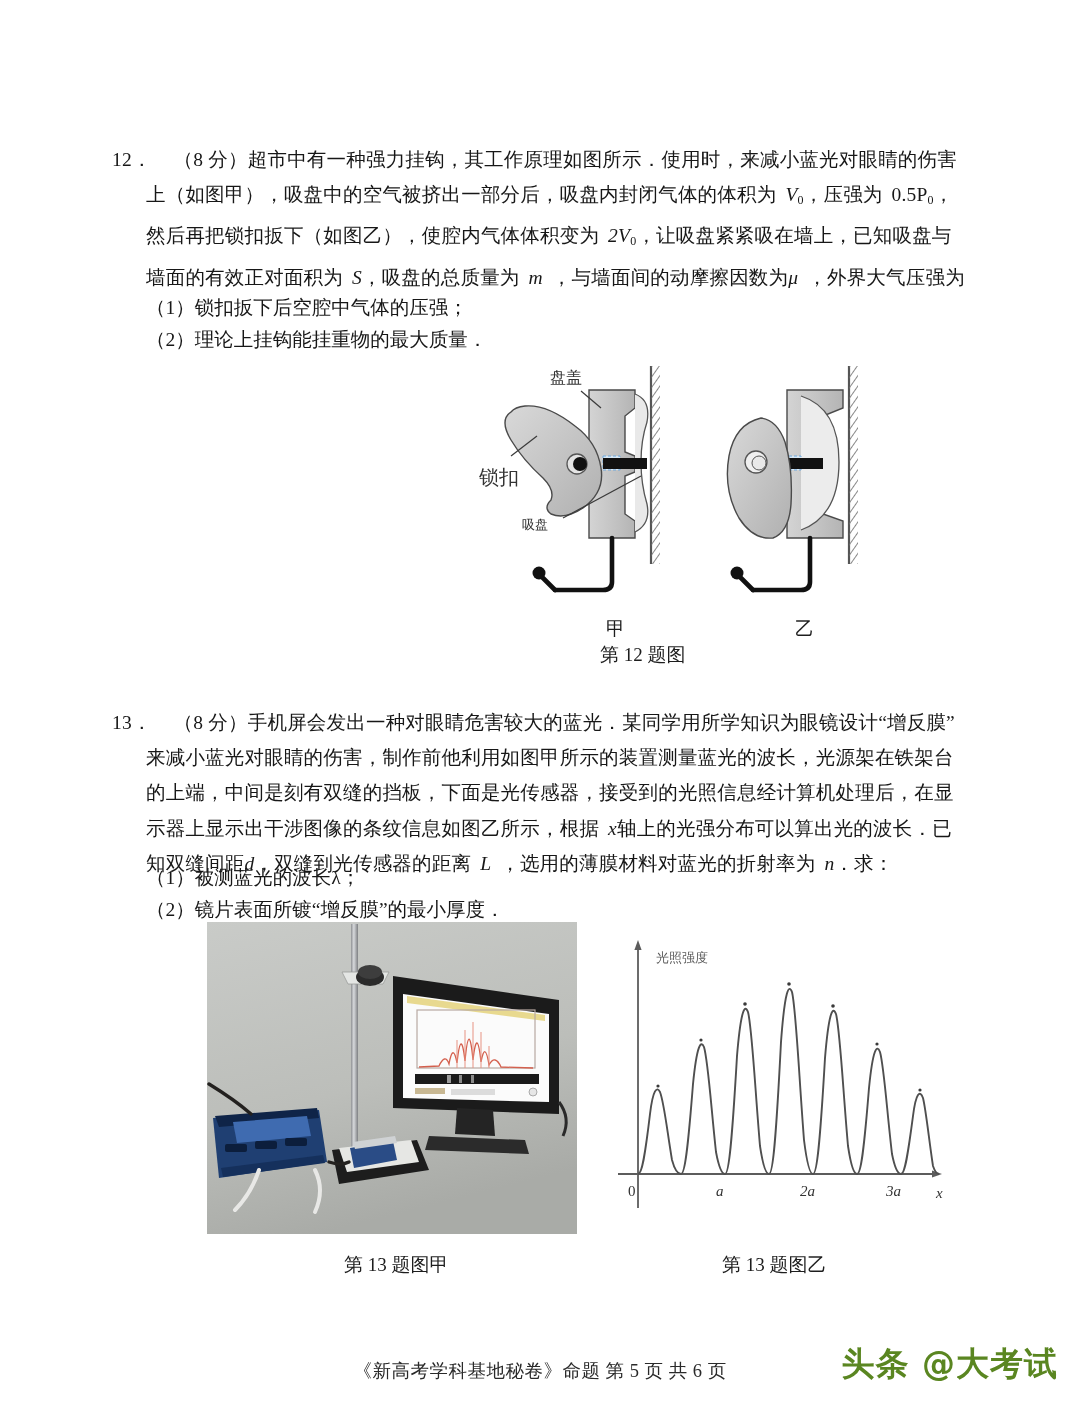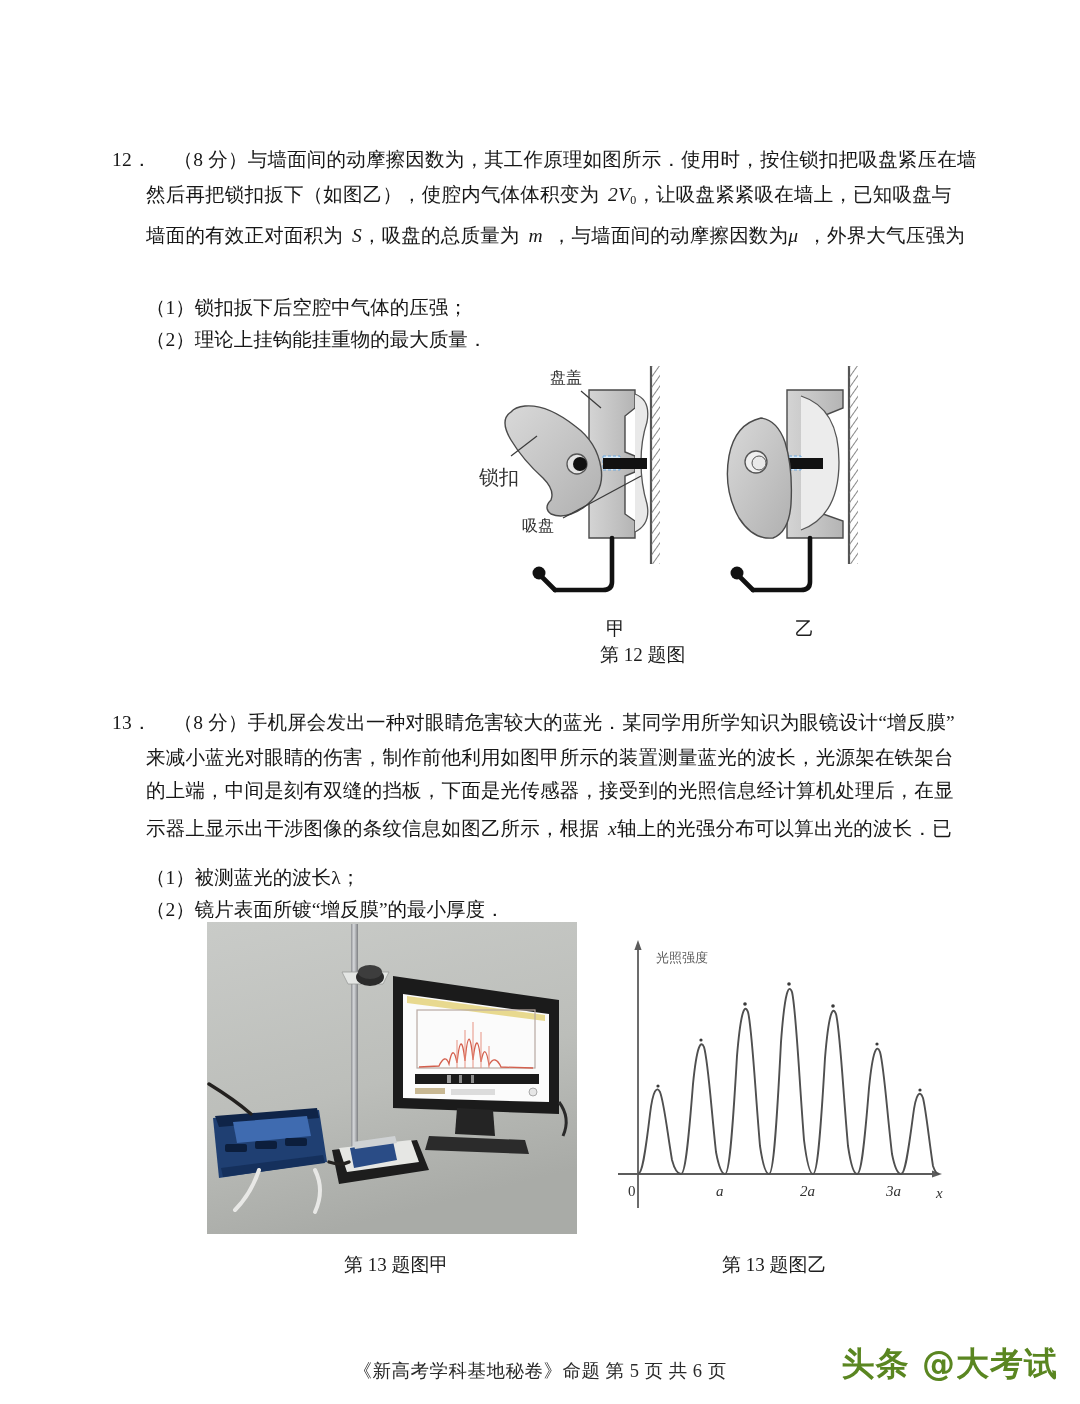--- a/index.html
+++ b/index.html
@@ -69,23 +69,26 @@
   }
 </style>
 </head>
 <body>
 
 <div class="page">
 
   <div class="qblock" style="left:112px;top:142px;">
 
     <div class="qline">
-      <span class="num">12．</span><span class="sp2"></span><span>（8 分）</span><span>与墙面间的动摩擦因数为，其工作原理如图所示．使用时，按住锁扣把吸盘紧压在墙</span>
-    </div>
-
+      <span class="num">12．</span><span class="sp2"></span><span>（8 分）</span><span>超市中有一种强力挂钩，其工作原理如图所示．使用时，来减小蓝光对眼睛的伤害</span>
+    </div>
+
+    <div class="qline" style="padding-left:34px;">
+      <span>上（如图甲），吸盘中的空气被挤出一部分后，吸盘内封闭气体的体积为</span><span class="sp"></span><span class="it"><span>V</span><span class="sub">0</span></span><span>，压强为</span><span class="sp"></span><span class="num"><span>0.5P</span><span class="sub">0</span></span><span>，</span>
+    </div>
 
     <div class="qline" style="padding-left:34px;">
       <span>然后再把锁扣扳下（如图乙），使腔内气体体积变为</span><span class="sp"></span><span class="it"><span>2V</span><span class="sub">0</span></span><span>，让吸盘紧紧吸在墙上，已知吸盘与</span>
     </div>
 
     <div class="qline" style="padding-left:34px;">
       <span>墙面的有效正对面积为</span><span class="sp"></span><span class="it">S</span><span>，吸盘的总质量为</span><span class="sp"></span><span class="it">m</span><span class="sp"></span><span>，与墙面间的动摩擦因数为</span><span class="it">μ</span><span class="sp"></span><span>，外界大气压强为</span>
     </div>
 
   </div>
@@ -158,39 +161,42 @@
           <path d="M157 174 L157 218 Q157 226 148 226 L100 226"></path>
           <path d="M100 226 L86 212"></path>
         </g>
         <circle cx="84" cy="209" r="6.5" fill="#111"></circle>
       </g>
     </svg>
 
     
     <div class="cap" style="left:95px;top:4px;font-size:16px;color:#333;">盘盖</div>
     <div class="cap" style="left:24px;top:100px;font-size:20px;color:#333;text-align:right;">锁扣</div>
-    <div class="cap" style="left:52px;top:152px;font-size:16px;color:#333;padding-left:15px;">吸盘</div>
+    <div class="cap" style="left:52px;top:152px;font-size:13px;color:#333;padding-left:15px;">吸盘</div>
 
     <div class="cap" style="left:151px;top:252px;">甲</div>
     <div class="cap" style="left:340px;top:252px;">乙</div>
     <div class="cap" style="left:145px;top:278px;">第 12 题图</div>
   </div>
 
   <div class="qblock" style="left:112px;top:705px;">
     <div class="qline">
       <span class="num">13．</span><span class="sp2"></span><span>（8 分）</span><span>手机屏会发出一种对眼睛危害较大的蓝光．某同学用所学知识为眼镜设计“增反膜”</span>
     </div>
     <div class="qline" style="padding-left:34px;">
       <span>来减小蓝光对眼睛的伤害，制作前他利用如图甲所示的装置测量蓝光的波长，光源架在铁架台</span>
     </div>
-    <div class="qline" style="padding-left:34px;font-family:Liberation Mono, monospace;">
+    <div class="qline" style="padding-left:34px;">
       <span>的上端，中间是刻有双缝的挡板，下面是光传感器，接受到的光照信息经计算机处理后，在显</span>
     </div>
     <div class="qline" style="padding-left:34px;">
       <span>示器上显示出干涉图像的条纹信息如图乙所示，根据</span><span class="sp"></span><span class="it">x</span><span>轴上的光强分布可以算出光的波长．已</span>
+    </div>
+    <div class="qline" style="padding-left:34px;">
+      <span>知双缝间距</span><span class="it">d</span><span>，双缝到光传感器的距离</span><span class="sp"></span><span class="it">L</span><span class="sp"></span><span>，选用的薄膜材料对蓝光的折射率为</span><span class="sp"></span><span class="it">n</span><span>．求：</span>
     </div>
   </div>
 
   <div class="qblock" style="left:146px;top:862px;">
     <div class="subq">（1）被测蓝光的波长λ；</div>
     <div class="subq">（2）镜片表面所镀“增反膜”的最小厚度．</div>
   </div>
 
   <div class="photo">
     <svg width="370" height="312" viewBox="0 0 370 312">

